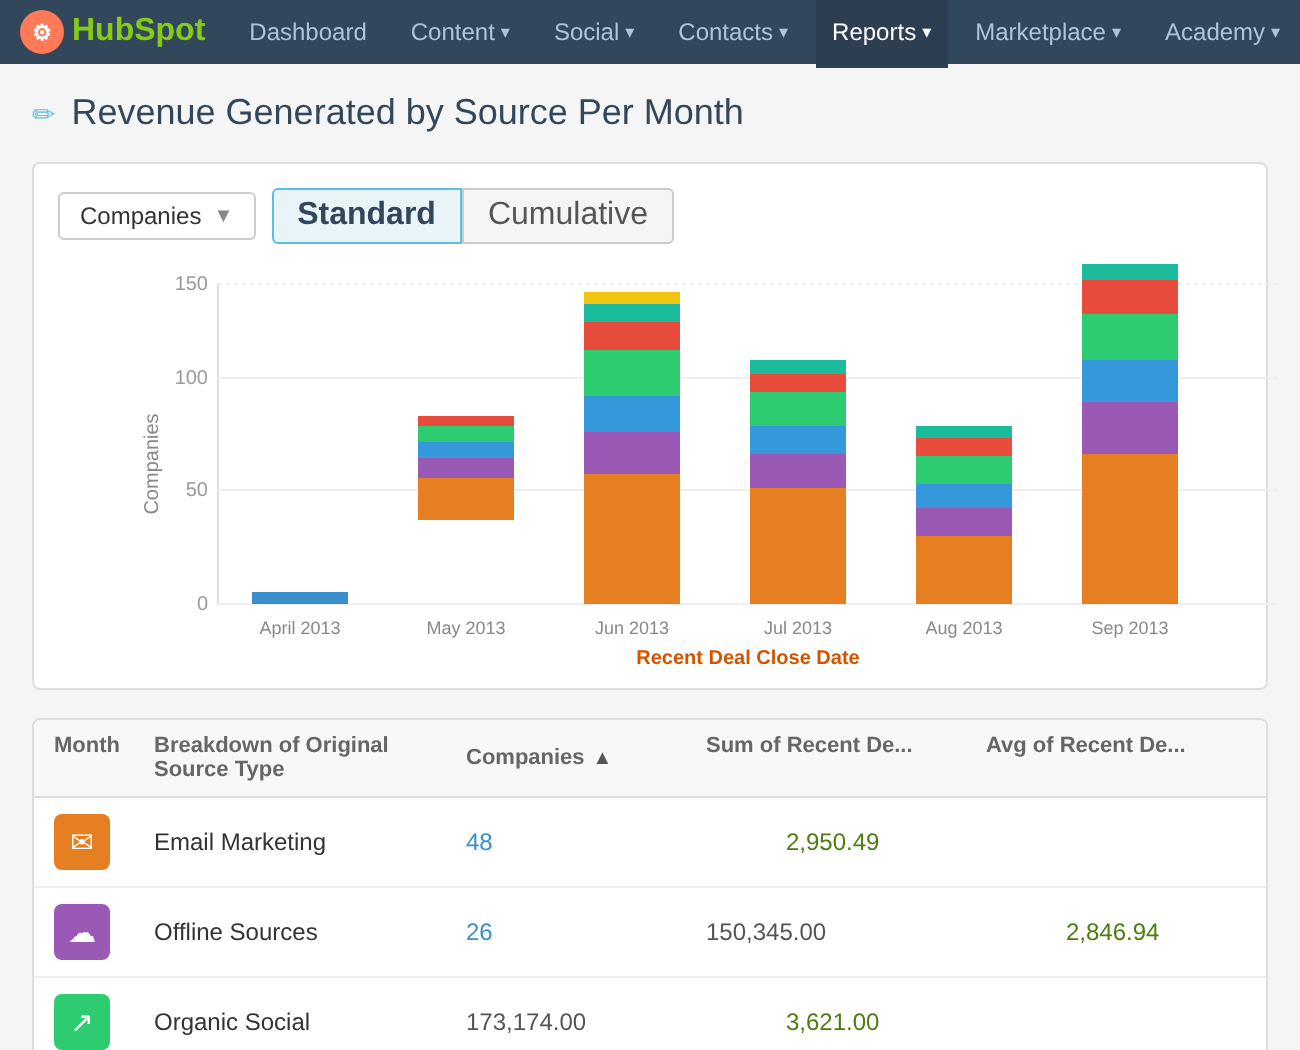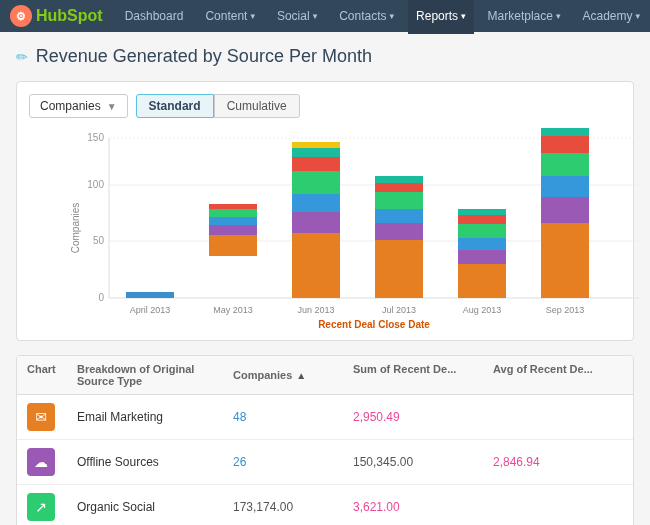--- a/index.html
+++ b/index.html
@@ -50,21 +50,21 @@
     }
     .dropdown-btn {
       border: 1px solid #ccc; background: white; padding: 4px 10px;
       border-radius: 3px; font-size: 12px; color: #333; cursor: pointer;
       display: flex; align-items: center; gap: 6px;
     }
     .dropdown-arrow { font-size: 10px; color: #888; }
     .btn-group { display: flex; }
     .btn-group button {
       border: 1px solid #ccc; background: #f5f5f5; padding: 4px 12px;
-      font-size: 12px; cursor: pointer; color: #555;
+      font-size: 16px; cursor: pointer; color: #555;
     }
     .btn-group button.active {
       background: #e8f4f8; border-color: #5bc0de; color: #33475b; font-weight: bold;
     }
     .btn-group button:first-child { border-radius: 3px 0 0 3px; }
     .btn-group button:last-child { border-radius: 0 3px 3px 0; }
 
     .chart-area {
       position: relative; height: 200px; padding-left: 40px; padding-bottom: 30px;
     }
@@ -87,21 +87,21 @@
     }
     .table-row:last-child { border-bottom: none; }
     .row-icon {
       width: 28px; height: 28px; border-radius: 4px;
       display: flex; align-items: center; justify-content: center;
       color: white; font-size: 14px;
     }
     .row-name { color: #333; font-weight: normal; }
     .row-count { color: #3a8eca; cursor: pointer; }
     .row-sum { color: #555; }
-    .row-avg { color: #ec4899; }
+    .row-avg { color: #4d7c0f; margin-left: 40px; }
   </style>
 </head>
 <body>
 
 <nav class="navbar">
   <div class="navbar-logo">
     <div class="hubspot-logo">⚙</div>
     <span class="logo-text">HubSpot</span>
   </div>
   <span class="nav-item">Dashboard</span>
@@ -197,21 +197,21 @@
         <text x="413" y="185" font-size="9" fill="#888" text-anchor="middle">Aug 2013</text>
         <text x="496" y="185" font-size="9" fill="#888" text-anchor="middle">Sep 2013</text>
 
         <text x="305" y="200" font-size="10" fill="#d35400" text-anchor="middle" font-weight="bold">Recent Deal Close Date</text>
       </svg>
     </div>
   </div>
 
   <div class="table-card">
     <div class="table-header">
-      <span>Chart</span>
+      <span>Month</span>
       <span>Breakdown of <strong>Original Source Type</strong></span>
       <span class="col-sortable">
         <span>Companies</span>
         <span class="sort-arrow">▲</span>
       </span>
       <span>Sum of Recent De...</span>
       <span>Avg of Recent De...</span>
     </div>
 
     <div class="table-row">

